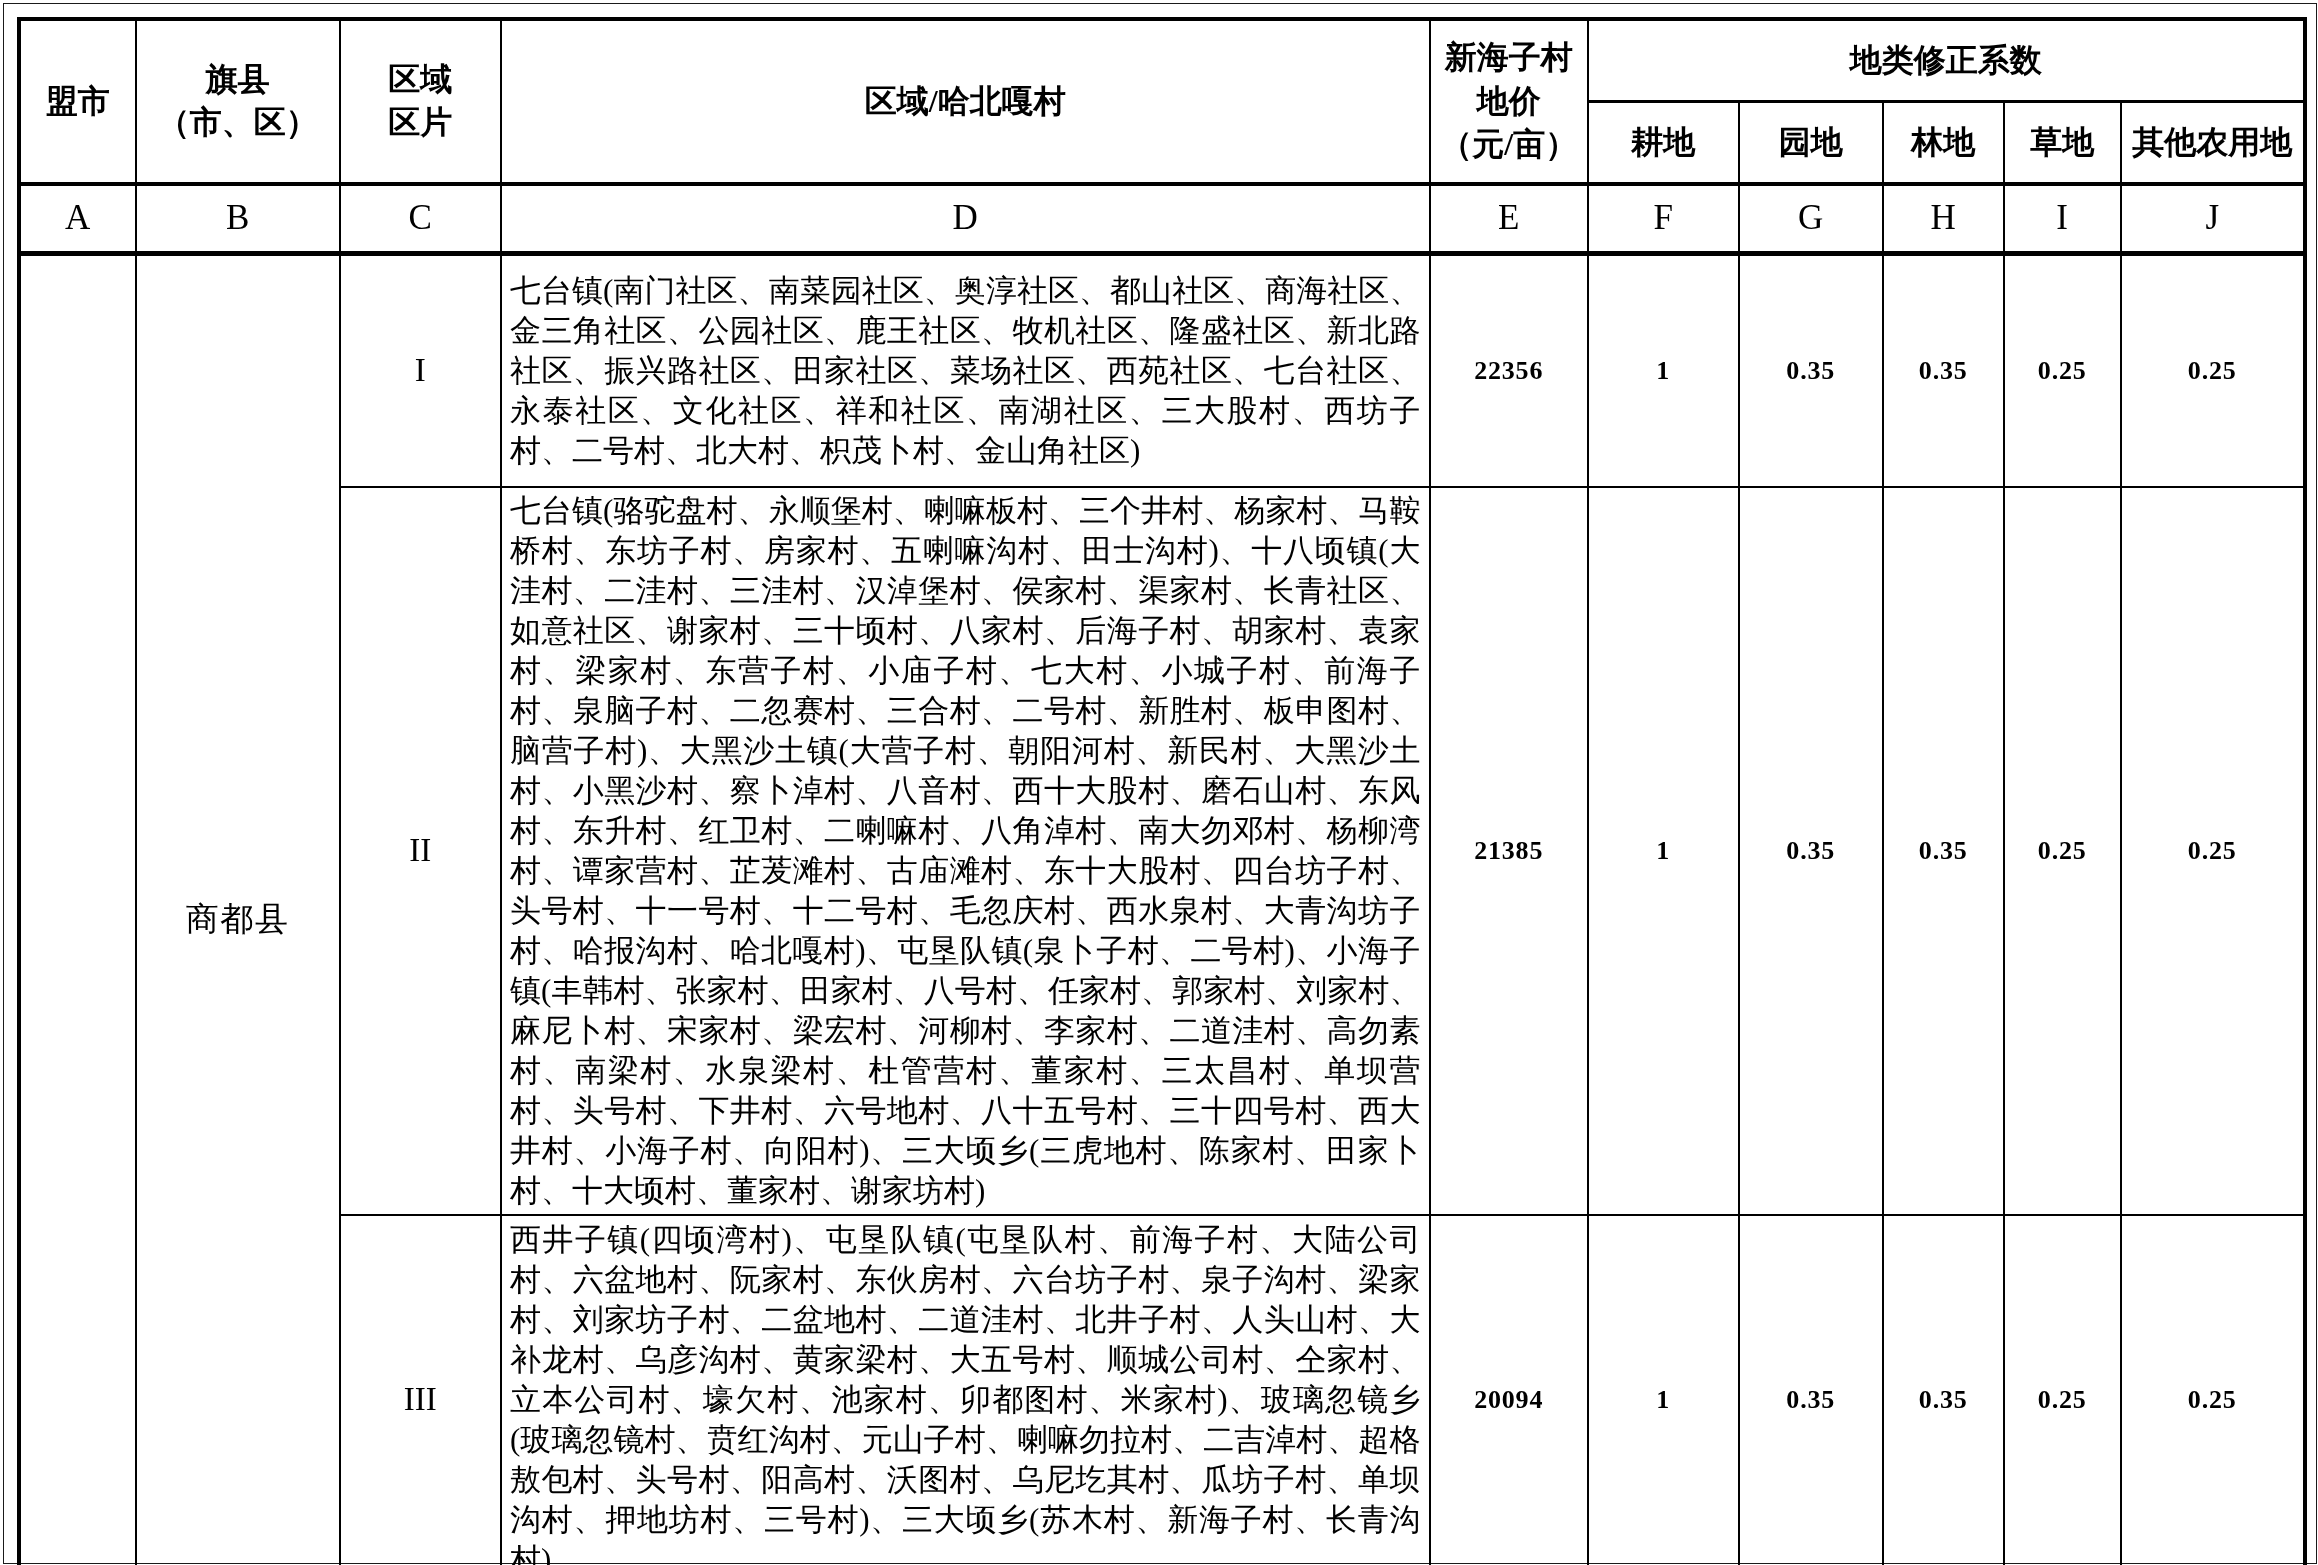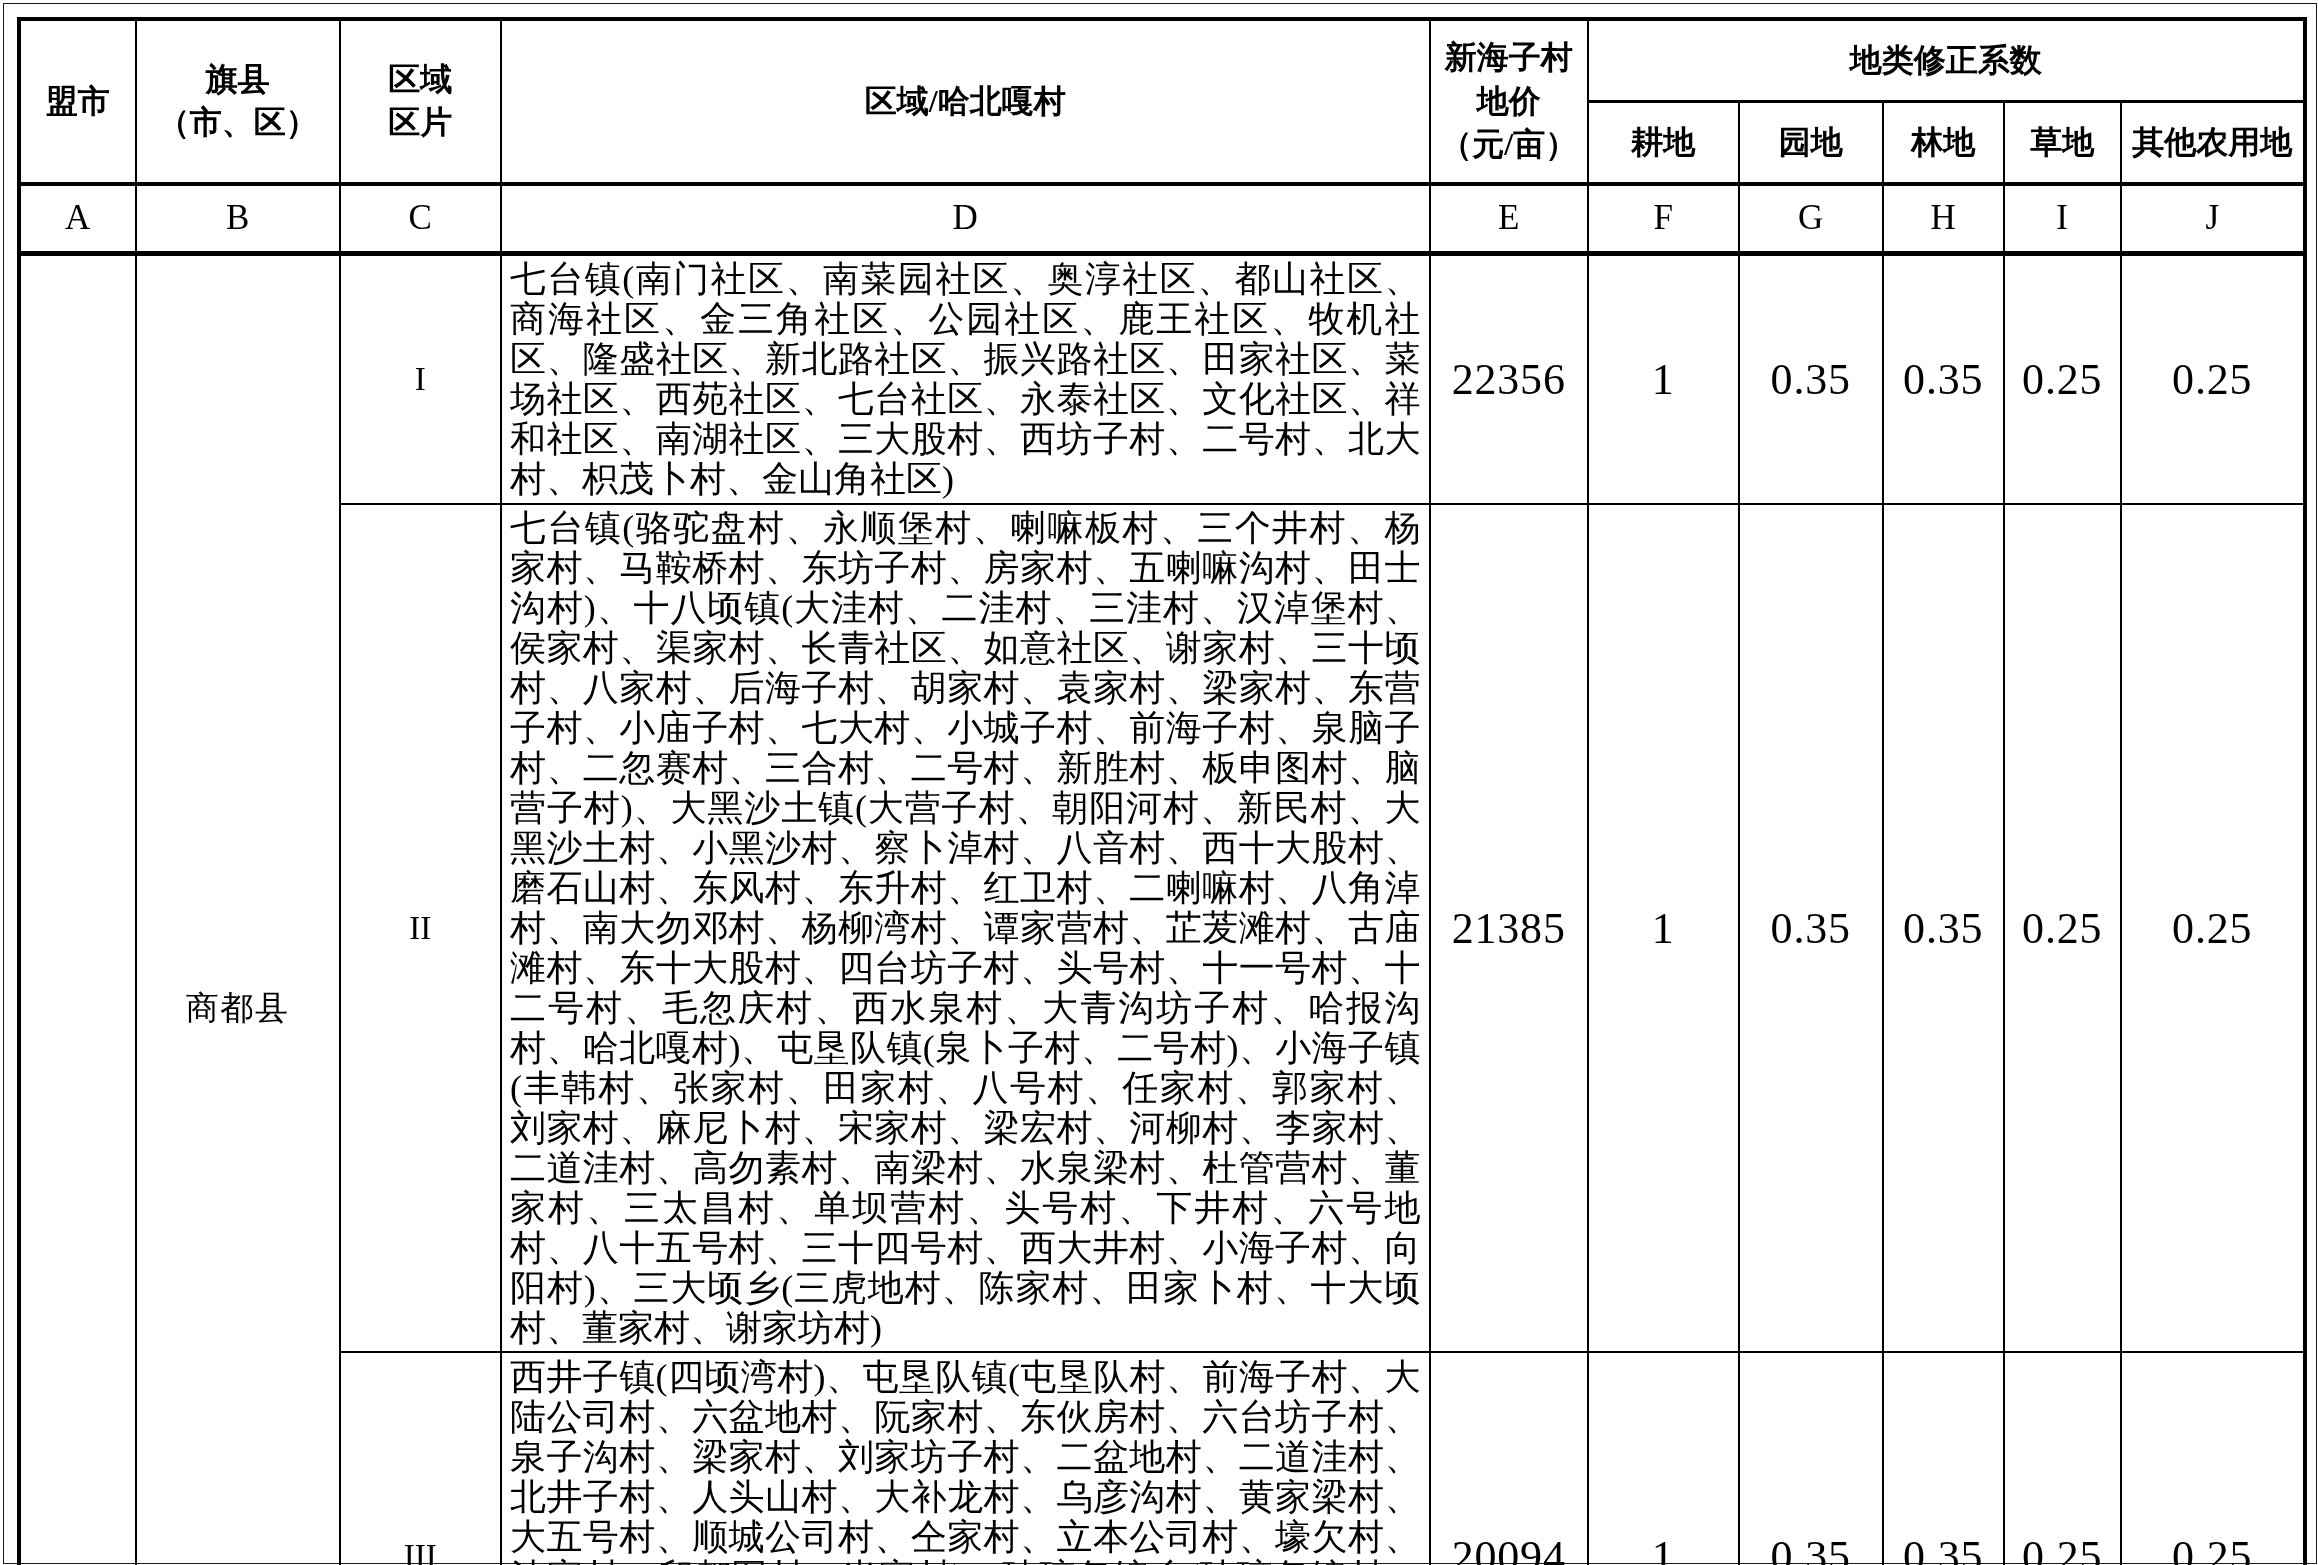--- a/index.html
+++ b/index.html
@@ -47,28 +47,28 @@
   .pre { white-space: pre-line; }
   .h2 th { border-top: 3.3px solid #000; font-family: Liberation Serif, serif; }
   .letters th {
     font-size: 35px;
     font-weight: normal;
     border-top: 4.2px solid #000;
     border-bottom: 5px solid #000;
   }
   .desc {
     text-align: justify;
-    font-size: 36px;
+    font-size: 31px;
     line-height: 40px;
     padding: 3.3px 8.3px;
     vertical-align: middle;
   }
   .zone  { font-size: 33px; }
   .county{ font-size: 33px; font-weight: normal; letter-spacing: 1.7px; }
-  .num   { font-size: 44px; letter-spacing: 0.8px; }
+  .num   { font-size: 26px; letter-spacing: 0.8px; font-weight: bold; }
   
   tr.h1      { height: 83px; }
   tr.h2      { height: 82px;  }
   tr.letters { height: 70px;  }
   tr.r1      { height: 233px; }
   tr.r2      { height: 725px; }
   tr.r3      { height: 340px; }
 </style>
 </head>
 <body>

